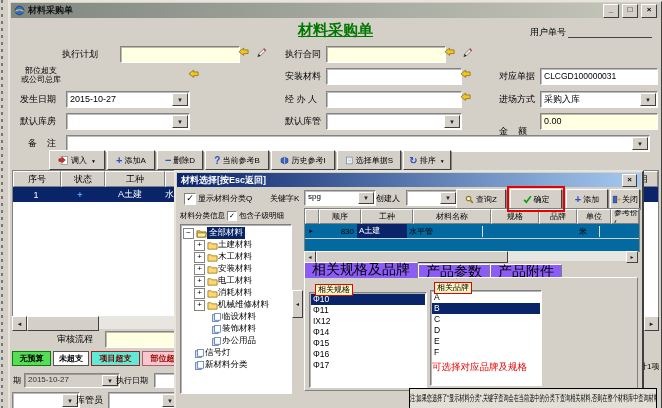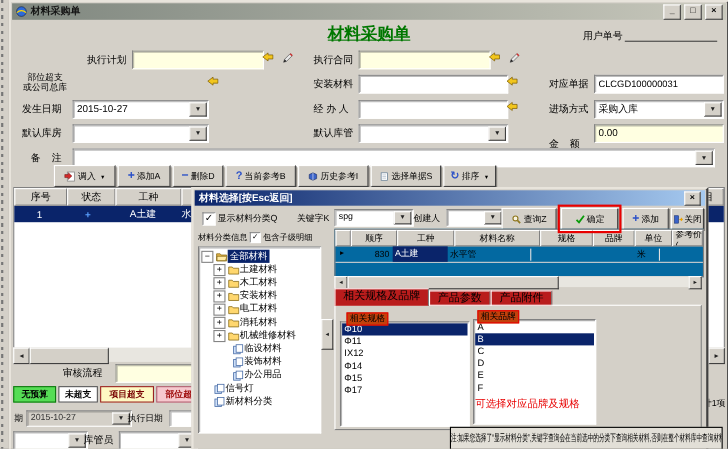--- a/index.html
+++ b/index.html
@@ -37,24 +37,24 @@
   .grow{flex:1 1 auto}
   .navy{background:#0a246a;color:#fff}
   .sunkbox{position:absolute;background:#fff;border:1px solid;border-color:#808080 #fff #fff #808080;
            box-shadow:inset 1px 1px 0 rgba(64,64,64,.4);overflow:hidden}
   .titem{display:flex;align-items:center;height:12px;font-size:8.5px;white-space:nowrap}
   .exp{width:9px;height:9px;border:1px solid #848484;background:#fff;font-size:8px;line-height:7px;
        text-align:center;margin-right:2px;flex:none}
   .tsel{background:#0a246a;color:#fff;padding:0 2px}
   .li{height:11px;line-height:11px;font-size:8.5px;padding:0 2px;white-space:nowrap}
   .lisel{background:#0a246a;color:#fff}
-  .tab{border:1px solid;border-color:#fff #808080 #808080 #fff;border-bottom:none;background:#b91c1c;
-       height:13px;padding:0 7px;font-size:10px;line-height:13px;white-space:nowrap}
+  .tab{border:1px solid;border-color:#fff #808080 #808080 #fff;border-bottom:none;background:#8b5cf6;
+       height:13px;padding:0 7px;font-size:14px;line-height:13px;white-space:nowrap}
   .tabact{height:15px;margin-top:-2px;position:relative;z-index:2}
-  .redlab{position:absolute;border:1px solid #e80000;background:#c2410c;font-size:8px;line-height:10px;
+  .redlab{position:absolute;border:1px solid #e80000;background:#fef9c3;font-size:8px;line-height:10px;
           padding:0 2px;z-index:3;white-space:nowrap}
   .sbtn{background:#d4d0c8;border:1px solid;border-color:#fff #404040 #404040 #fff;display:flex;
         align-items:center;justify-content:center;font-size:6px;color:#222;flex:none}
   .badge{position:absolute;height:13px;border:1px solid #555;font-size:8px;font-weight:bold;
          display:flex;align-items:center;justify-content:center}
   .strip{position:absolute;left:0;top:0;width:8px;height:408px;background:#d4d0c8;border-right:1px solid #808080}
   .strip::before{content:"";position:absolute;left:1px;top:0;bottom:0;width:2px;
          background:repeating-linear-gradient(180deg,#777 0 3px,#d4d0c8 3px 7px)}
   .plus{color:#2a50c8;font-weight:bold;font-size:11px;line-height:8px}
   .minus{color:#2a50c8;font-weight:bold;font-size:11px;line-height:8px}
@@ -131,21 +131,21 @@
     <span class="grow">材料采购单</span>
     <span class="wbtn">_</span>
     <span class="wbtn">□</span>
     <span class="wbtn">×</span>
   </div>
 
   <div class="a" style="left:0;right:0;top:19px;text-align:center;font-size:15px;font-weight:bold;color:#007700;text-decoration:underline">材料采购单</div>
   <span class="lbl" style="left:520px;top:25px">用户单号</span>
   <div class="a" style="left:558px;top:35px;width:84px;border-bottom:1px solid #444"></div>
 
-  <span class="lbl" style="left:69px;top:47px">执行计划</span>
+  <span class="lbl" style="left:52px;top:47px">执行计划</span>
   <div class="fld beige" style="left:110px;top:44px;width:112px"></div>
   <svg class="ic a" style="left:228px;top:45px">
       <use href="#s-back"></use>
     </svg>
   <svg class="ic a" style="left:246px;top:45px">
       <use href="#s-pen"></use>
     </svg>
   <span class="lbl" style="left:275px;top:47px">执行合同</span>
   <div class="fld beige" style="left:316px;top:44px;width:112px"></div>
   <svg class="ic a" style="left:434px;top:45px">
@@ -254,21 +254,21 @@
     <div style="width:70px;height:13px;background:#d4d0c8;border:1px solid;border-color:#fff #404040 #404040 #fff"></div>
     <div class="grow"></div>
     <div class="sbtn" style="width:13px;height:13px">►</div>
   </div>
 
   <span class="lbl" style="left:47px;top:332px">审核流程</span>
   <div class="fld beige" style="left:95px;top:329px;width:450px"></div>
 
   <div class="badge" style="left:2px;top:349px;width:37px;background:#55dd55;border-color:#117711">无预算</div>
   <div class="badge" style="left:43px;top:349px;width:34px;background:#fff">未超支</div>
-  <div class="badge" style="left:81px;top:349px;width:47px;background:#fef9c3;border-color:#992222;color:#700">项目超支</div>
+  <div class="badge" style="left:81px;top:349px;width:47px;background:#5eead4;border-color:#992222;color:#700">项目超支</div>
   <div class="badge" style="left:132px;top:349px;width:47px;background:#f6c8ce;border-color:#b06070;color:#900">部位超支</div>
 
   <span class="lbl" style="left:3px;top:374px;font-size:8px">期</span>
   <div class="fld gray" style="left:14px;top:371px;width:88px;height:13px;font-size:8px;line-height:12px"><span>2015-10-27</span><span class="dd"></span></div>
   <span class="lbl" style="left:106px;top:374px;font-size:8px">执行日期</span>
   <div class="fld" style="left:144px;top:371px;width:34px;height:13px">
       <span class="dd"></span>
     </div>
 
   <div class="fld" style="left:2px;top:390px;width:60px">
@@ -448,20 +448,21 @@
     </div>
     <div class="a" style="left:128px;top:105px;width:332px;height:112px;border:1px solid;border-color:#fff #808080 #808080 #fff"></div>
 
     <div class="redlab" style="left: 139px; top: 112px;">相关规格</div>
     <div class="sunkbox" style="left:133px;top:120px;width:114px;height:92px;padding:1px">
       <div class="li lisel">Φ10</div>
       <div class="li">Φ11</div>
       <div class="li">IX12</div>
       <div class="li">Φ14</div>
       <div class="li">Φ15</div>
+      <div class="li">Φ16</div>
       <div class="li">Φ17</div>
     </div>
 
     <div class="redlab" style="left: 258px; top: 110px;">相关品牌</div>
     <div class="sunkbox" style="left:254px;top:118px;width:108px;height:92px;padding:1px">
       <div class="li">A</div>
       <div class="li lisel">B</div>
       <div class="li">C</div>
       <div class="li">D</div>
       <div class="li">E</div>

